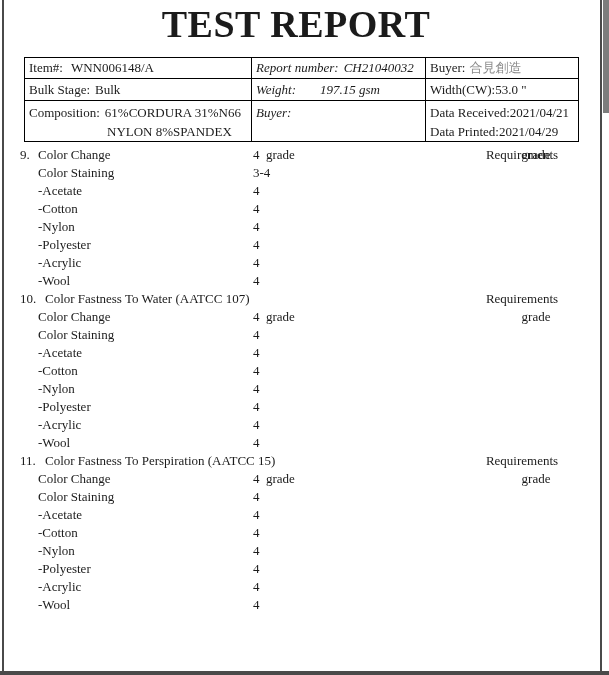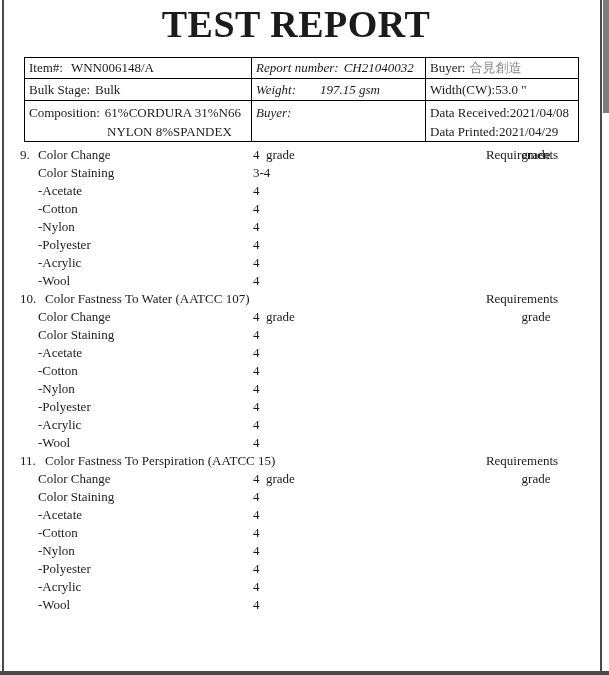--- a/index.html
+++ b/index.html
@@ -106,21 +106,21 @@
     <td class="col1">
       <div class="cell-inner">
         <div><span>Composition:</span><span class="val">61%CORDURA 31%N66</span></div>
         <div class="comp-line2">NYLON 8%SPANDEX</div>
       </div>
     </td>
     <td class="col2">
       <div class="cell-inner"><span>Buyer:</span><span class="val"></span></div>
     </td>
     <td class="col3 dual-line">
-      <div>Data Received:2021/04/08</div>
+      <div>Data Received:2021/04/21</div>
       <div>Data Printed:2021/04/29</div>
     </td>
   </tr>
 </tbody>
   </table>
 
 <div class="sections">
   <section class="sec">
     <div class="sec-head">
       <span class="sec-num">9.</span>

